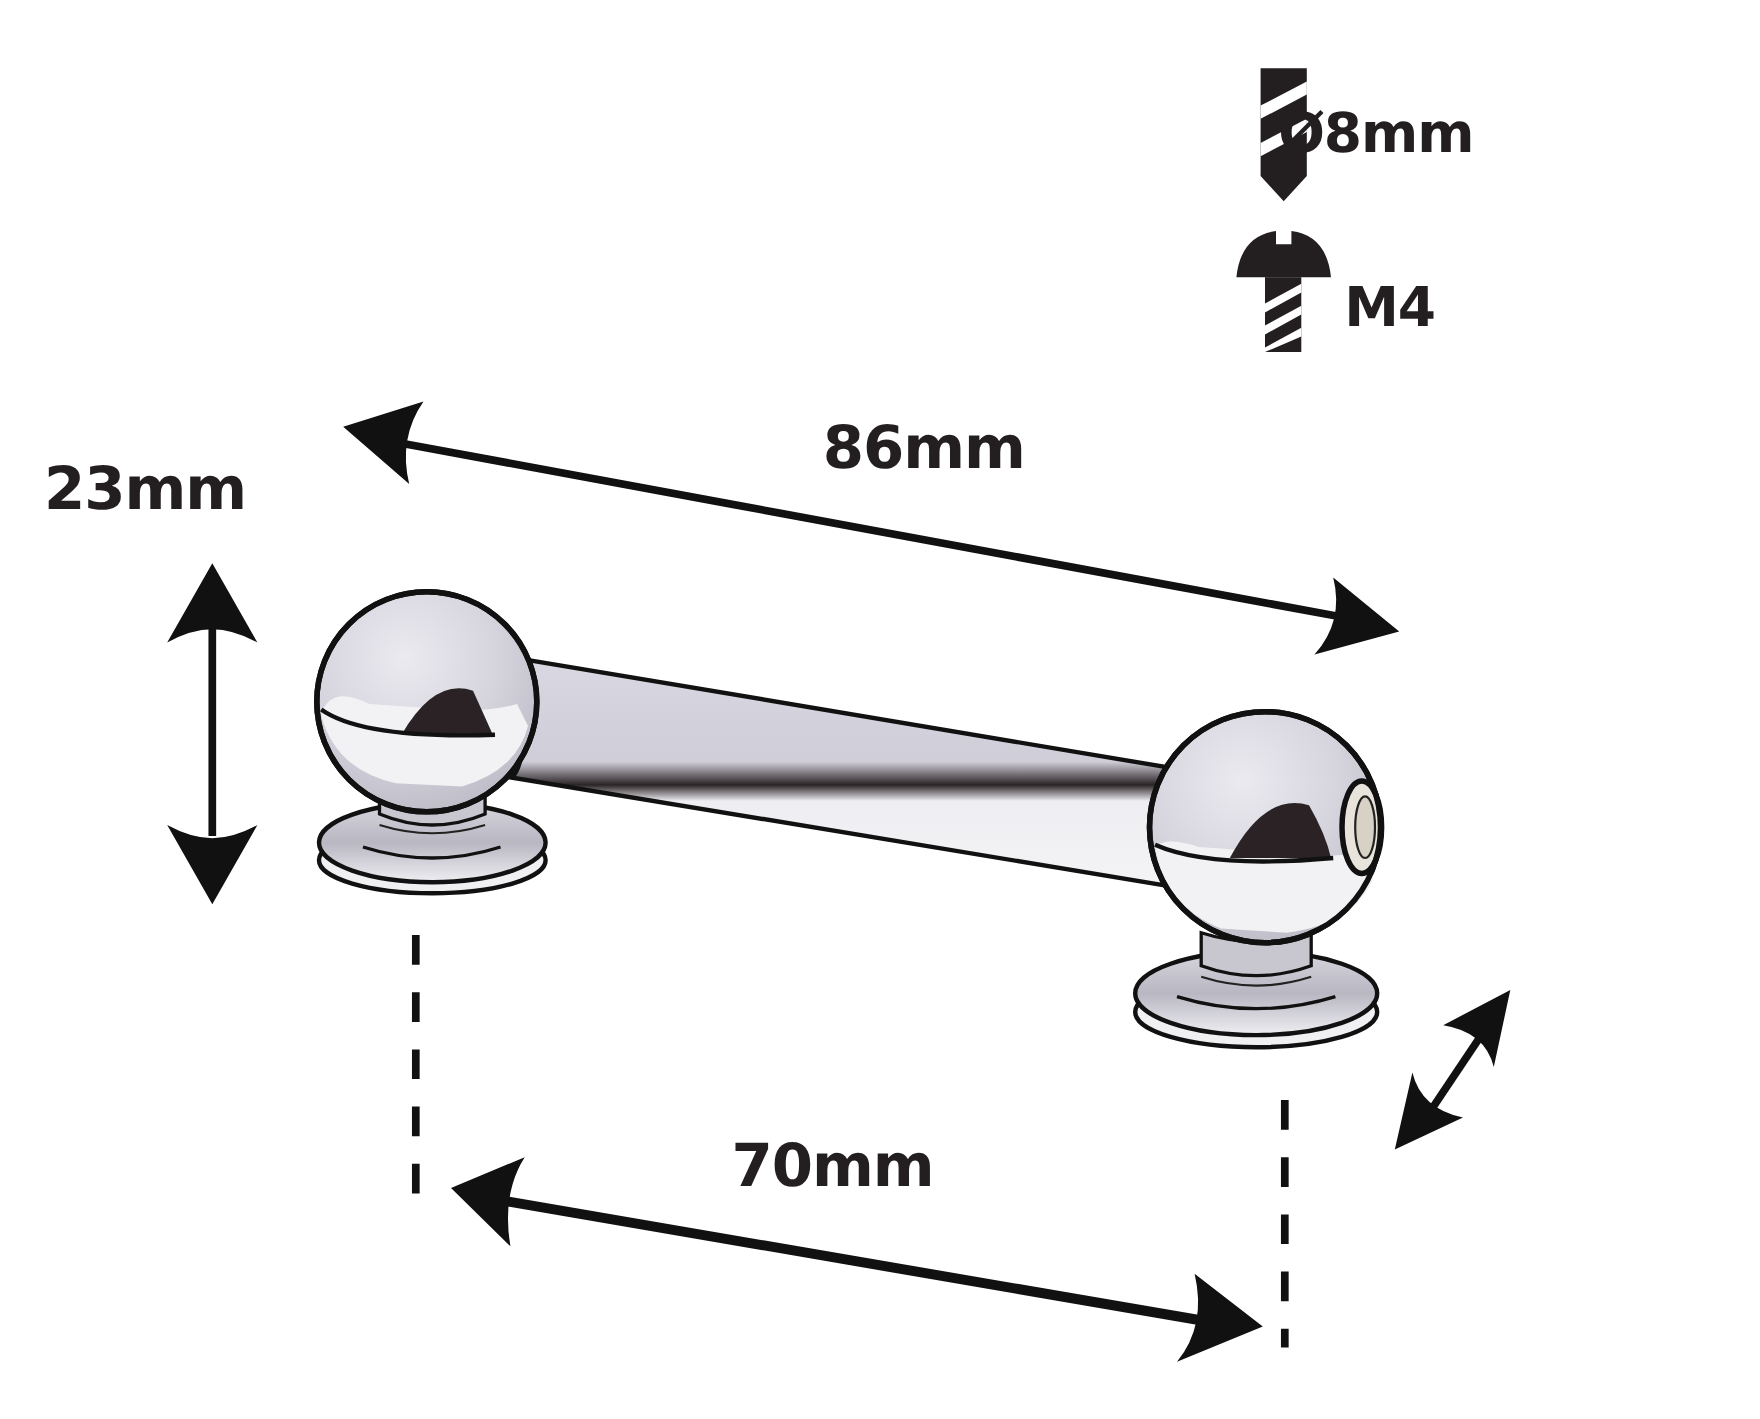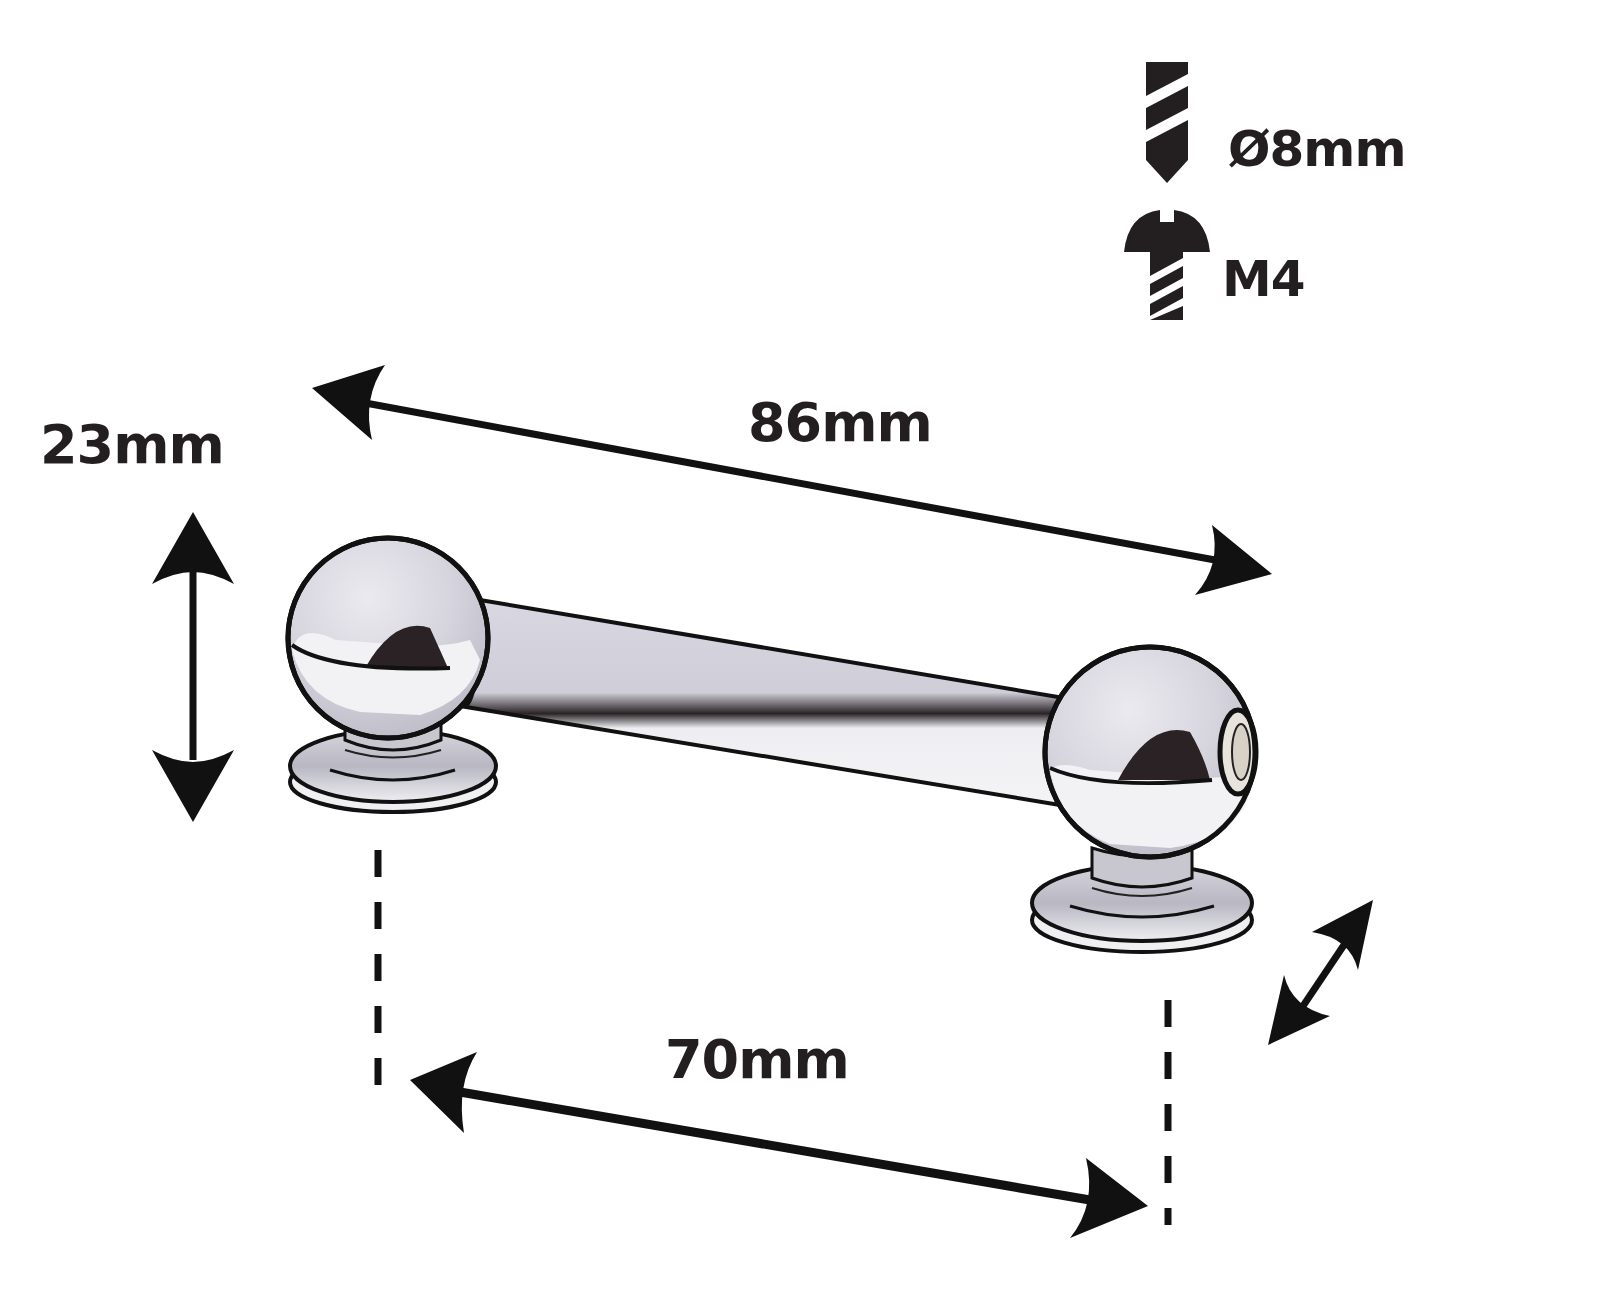--- a/index.html
+++ b/index.html
@@ -125,20 +125,20 @@
       <path d="M1148,1206 L1070,1238 Q1097,1205 1086,1158 Z"></path>
     </g>
 
     <g fill="#111">
       <line x1="1295" y1="1018" x2="1350" y2="936" stroke="#111" stroke-width="7"></line>
       <path d="M1373,900 L1358,970 Q1350,938 1312,932 Z"></path>
       <path d="M1268,1045 L1284,975 Q1292,1008 1330,1016 Z"></path>
     </g>
   </svg>
 
-  <div class="lbl lbl-spec" style="left:1228px; top:96px;margin-top:28px;">Ø8mm</div>
+  <div class="lbl lbl-spec" style="left:1162px; top:96px;">Ø8mm</div>
   <div class="lbl lbl-spec" style="left:1222px; top:254px;">M4</div>
 
-  <div class="lbl lbl-big" style="left:748px; top:396px;">86mm</div>
+  <div class="lbl lbl-big" style="left:748px; top:380px;">86mm</div>
   <div class="lbl lbl-big" style="left:40px; top:418px;">23mm</div>
   <div class="lbl lbl-big" style="left:665px; top:1033px;text-align:right;">70mm</div>
 
 </div>
 
 </body></html>

